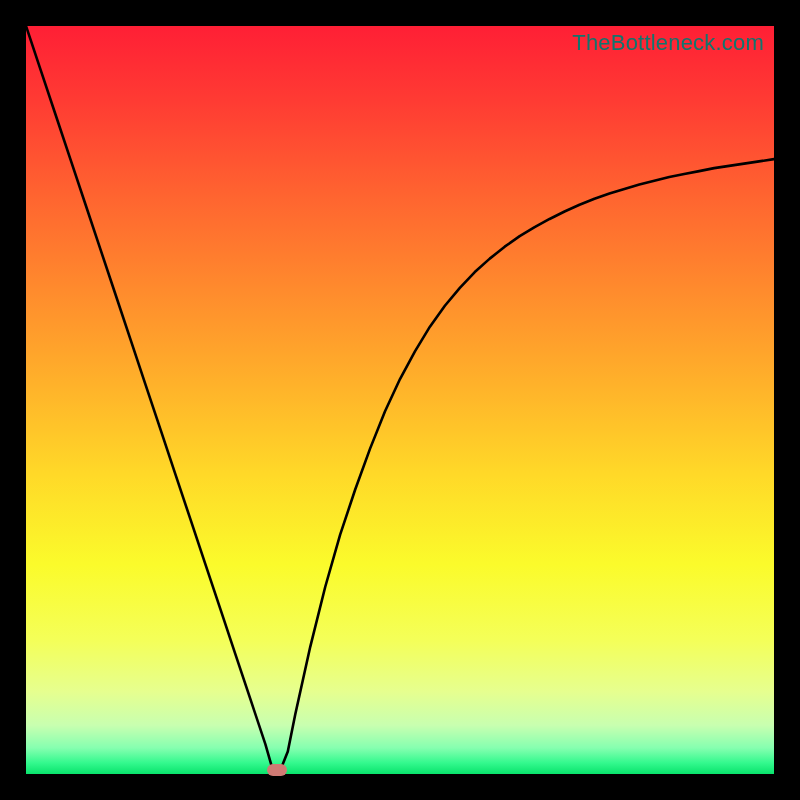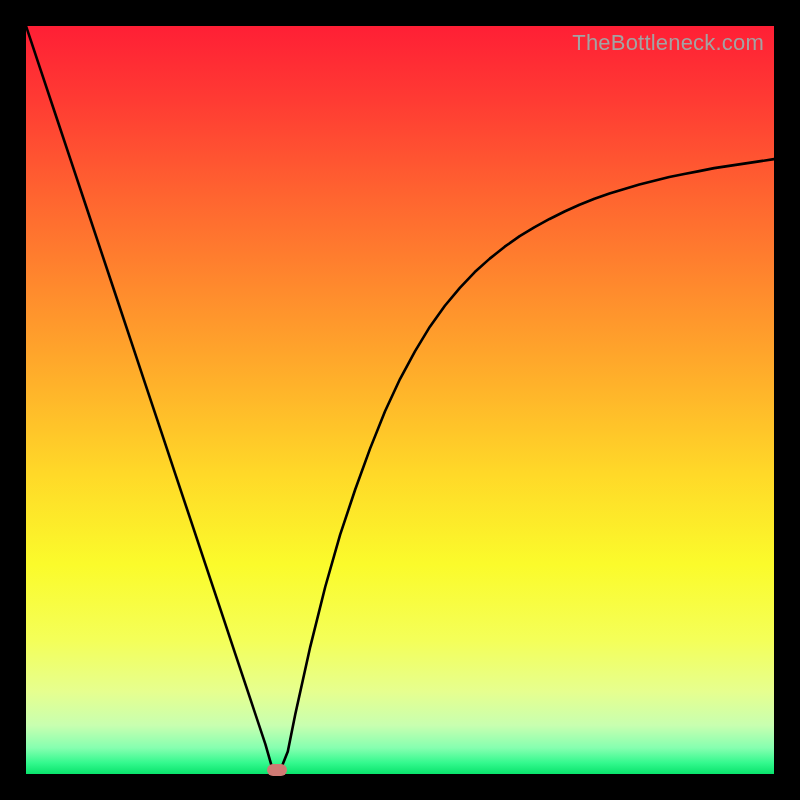--- a/index.html
+++ b/index.html
@@ -18,21 +18,21 @@
     height: 748px;
     background: #000;
   }
   .watermark {
     position: absolute;
     top: 4px;
     right: 10px;
     font-family: Arial, Helvetica, sans-serif;
     font-size: 22px;
     letter-spacing: 0.2px;
-    color: #a3a3a3;
+    color: #0f766e;
     font-weight: 500;
     z-index: 5;
     user-select: none;
   }
   .marker {
     position: absolute;
     width: 20px;
     height: 12px;
     border-radius: 6px;
     background: #cf7a74;

